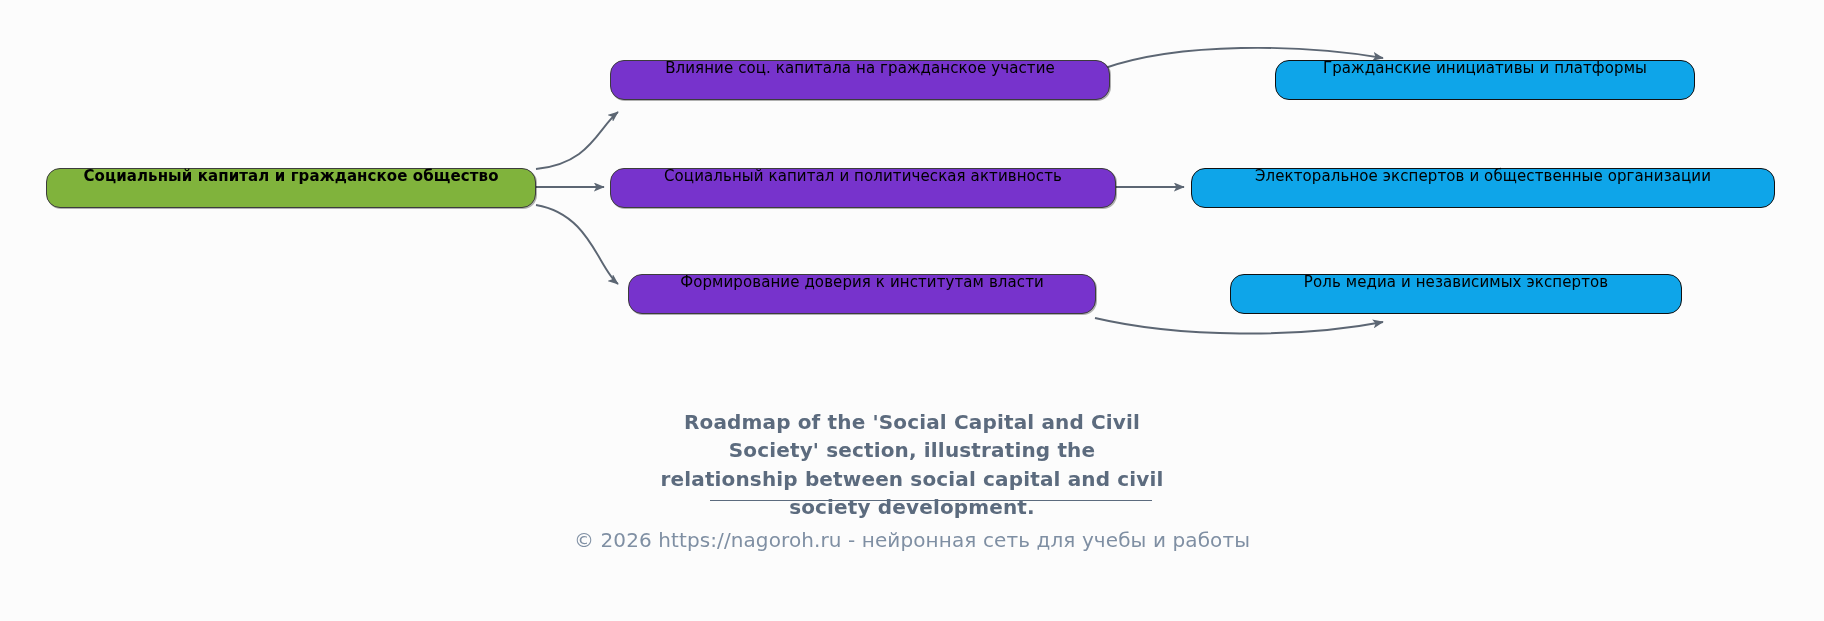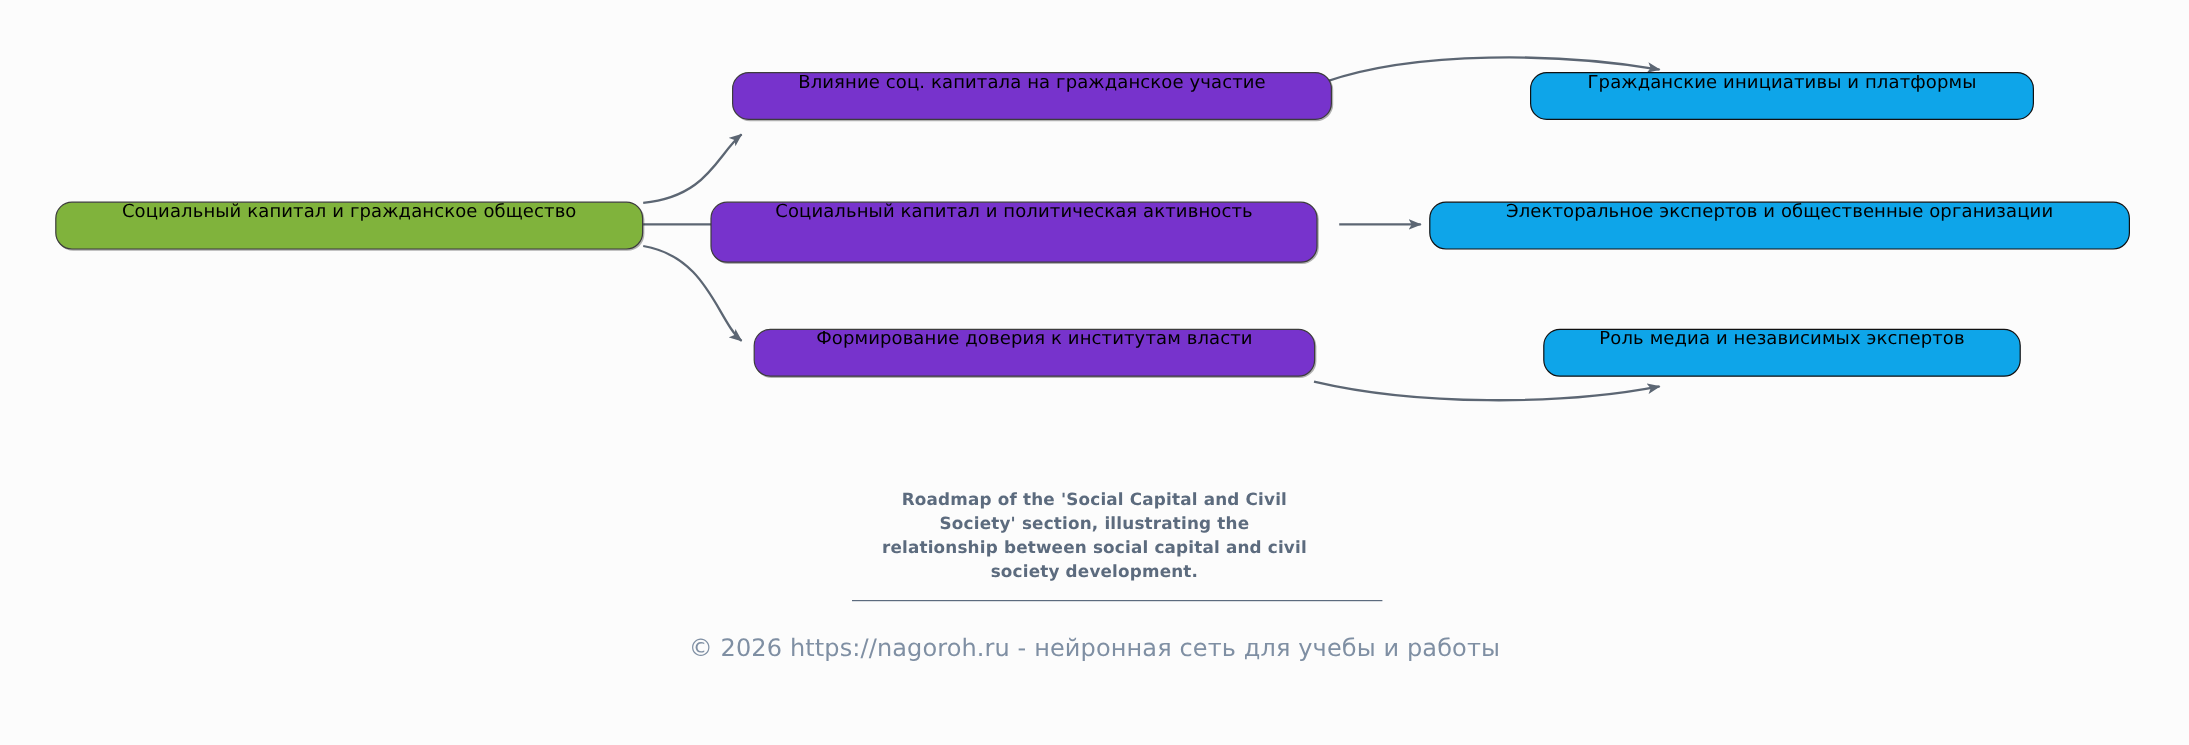--- a/index.html
+++ b/index.html
@@ -53,21 +53,21 @@
   .node-leaf {
     background: #0ea5e9;
     border: 1.7px solid #111111;
   }
   .caption {
     position: absolute;
     left: 0;
     right: 0;
     top: 408px;
     text-align: center;
-    font-size: 14px;
+    font-size: 20px;
     font-weight: bold;
     line-height: 1.42;
     color: #5c6b7e;
     letter-spacing: 0.15px;
   }
   .caption .cap-line { display: block; }
   .rule {
     position: absolute;
     top: 500px;
     left: 710px;
@@ -102,45 +102,45 @@
       <path d="M 536,169 C 590,164 598,128 618,112"></path>
       <path d="M 536,187 L 604,187"></path>
       <path d="M 536,205 C 590,214 598,268 618,284"></path>
 
       <path d="M 1105,68 C 1180,42 1300,44 1383,58"></path>
       <path d="M 1116,187 L 1184,187"></path>
       <path d="M 1095,318 C 1180,338 1300,338 1383,322"></path>
     </g>
   </svg>
 
-  <div class="node node-root" style="left:46px; top:168px; width:490px; height:40px;">
+  <div class="node node-root" style="left:46px; top:168px; width:490px; height:40px;font-weight:bold;">
     <span>Социальный капитал и гражданское общество</span>
   </div>
 
   <div class="node node-branch" style="left:610px; top:60px; width:500px; height:40px;">
     <span>Влияние соц. капитала на гражданское участие</span>
   </div>
 
-  <div class="node node-branch" style="left:592px; top:168px; width:506px; height:51px;">
+  <div class="node node-branch" style="left:610px; top:168px; width:506px; height:40px;">
     <span>Социальный капитал и политическая активность</span>
   </div>
 
   <div class="node node-branch" style="left:628px; top:274px; width:468px; height:40px;">
     <span>Формирование доверия к институтам власти</span>
   </div>
 
   <div class="node node-leaf" style="left:1275px; top:60px; width:420px; height:40px;">
     <span>Гражданские инициативы и платформы</span>
   </div>
 
   <div class="node node-leaf" style="left:1191px; top:168px; width:584px; height:40px;">
     <span>Электоральное экспертов и общественные организации</span>
   </div>
 
-  <div class="node node-leaf" style="left:1286px; top:274px; width:398px; height:40px;">
+  <div class="node node-leaf" style="left:1230px; top:274px; width:452px; height:40px;">
     <span>Роль медиа и независимых экспертов</span>
   </div>
 
   <div class="caption">
     <span class="cap-line">Roadmap of the 'Social Capital and Civil</span>
     <span class="cap-line">Society' section, illustrating the</span>
     <span class="cap-line">relationship between social capital and civil</span>
     <span class="cap-line">society development.</span>
   </div>
 

